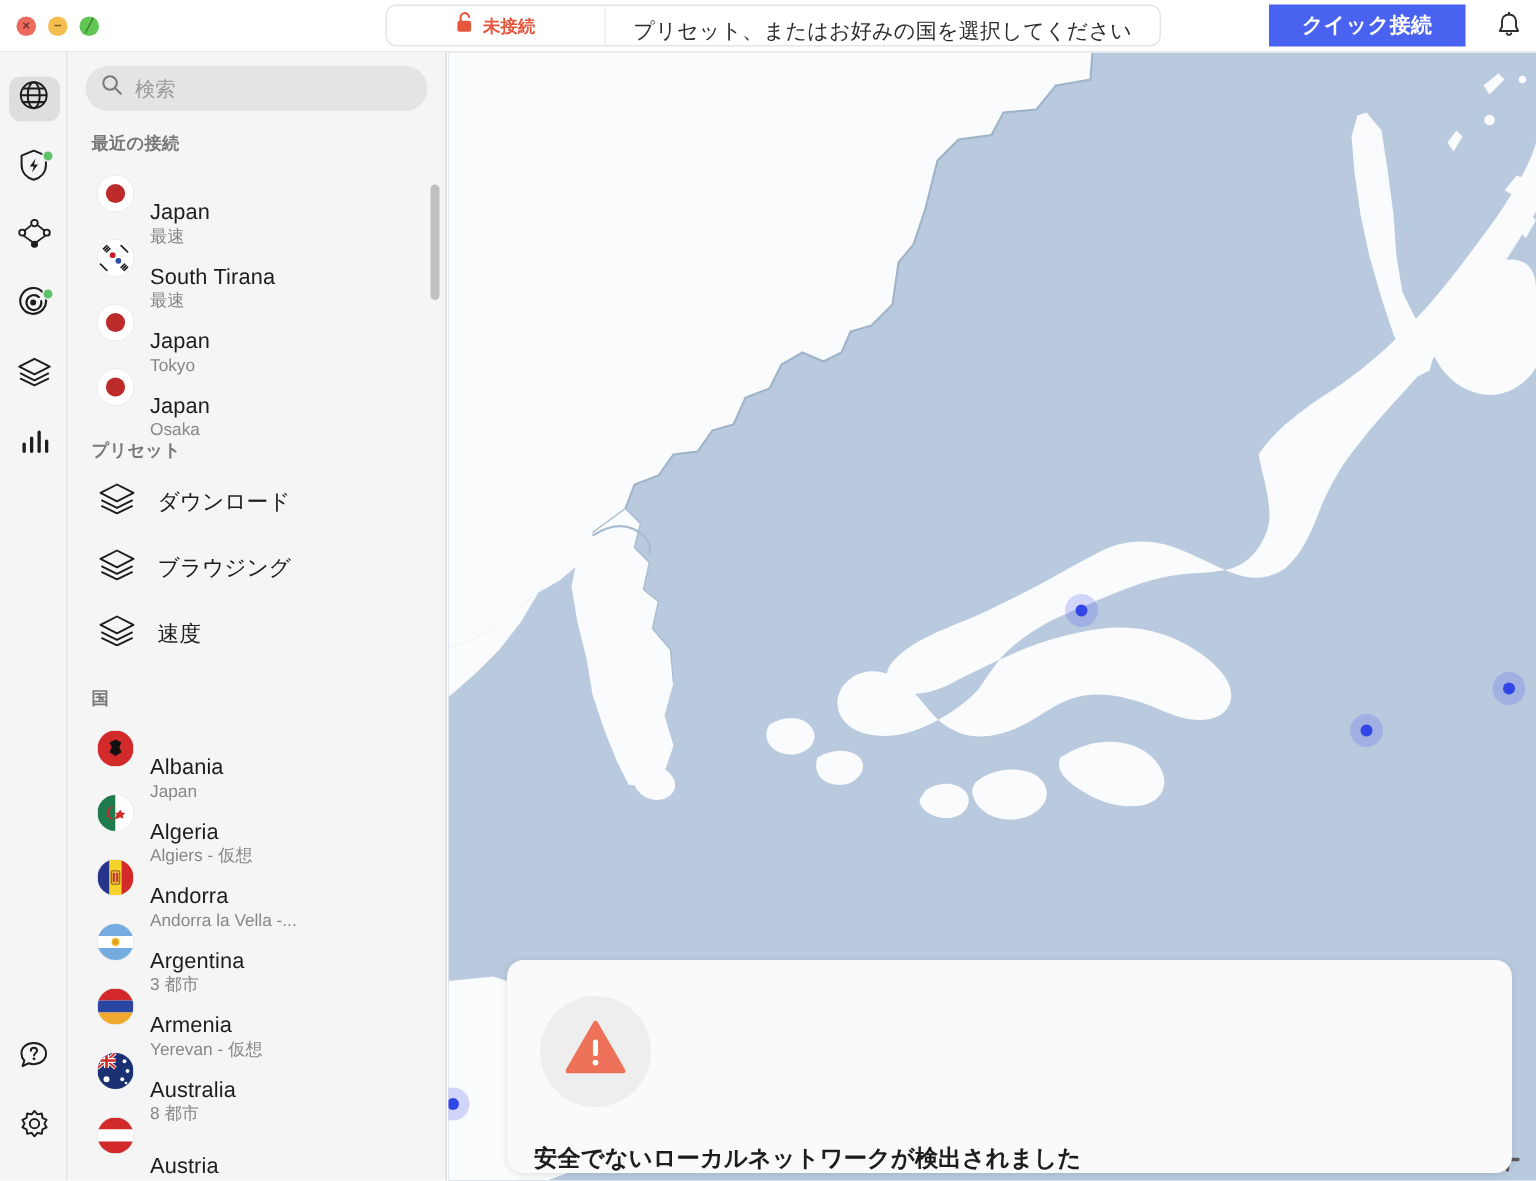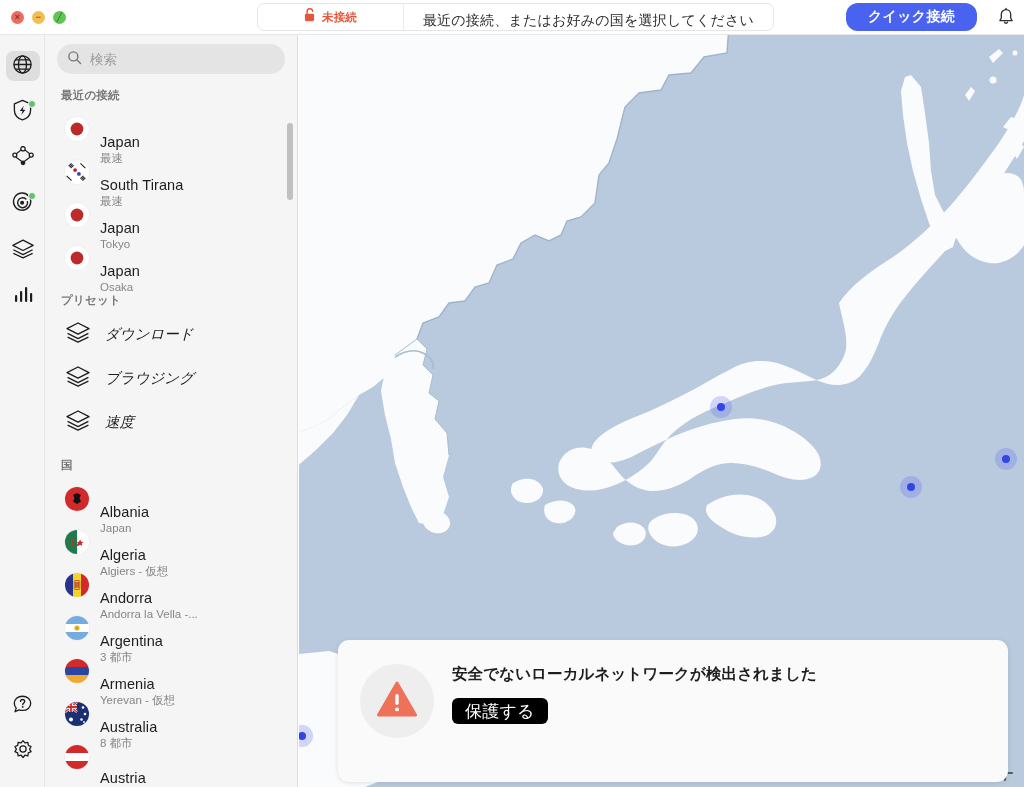--- a/index.html
+++ b/index.html
@@ -38,21 +38,21 @@
     width: 146px; height: 100%;
     display: flex; align-items: center; justify-content: center; gap: 7px;
     border-right: 1px solid #ececec;
   }
   .lock-icon { display: block; }
   .status-text { font-size: 11.5px; color: #e4573d; font-weight: 600; letter-spacing: .2px; }
   .status-hint { flex: 1; text-align: center; font-size: 14px; color: #2c2c2e; letter-spacing: .2px; }
 
   .qc-button {
     position: absolute; left: 846px; top: 3px;
-    width: 131px; height: 28px; border-radius: 12px;
+    width: 131px; height: 28px; border-radius: 0;
     background: #4a62f0; color: #fff;
     font-size: 14px; font-weight: 600; letter-spacing: .3px;
     display: flex; align-items: center; justify-content: center;
     border: none; cursor: pointer; font-family: inherit;
   }
   .bell {
     position: absolute; left: 996px; top: 7px;
     width: 20px; height: 20px; cursor: pointer;
   }
 
@@ -108,21 +108,21 @@
   }
   .flag {
     width: 24px; height: 24px; border-radius: 50%;
     flex: 0 0 24px; overflow: hidden; position: relative;
     box-shadow: 0 0 0 .5px rgba(0,0,0,.06);
   }
   .row-texts { display: flex; flex-direction: column; justify-content: flex-start; min-width: 0; margin-top: 44px; }
   .row-title { font-size: 14.5px; color: #1d1d1f; line-height: 1.12; letter-spacing: .1px; }
   .row-sub   { font-size: 11.5px; color: #86868b; line-height: 1.35; margin-top: 1px;
                white-space: nowrap; overflow: hidden; text-overflow: ellipsis; max-width: 185px; }
-  .preset-row { display: flex; align-items: center; gap: 14px; padding: 0 10px 0 20px; height: 44px; cursor: pointer; font-style: italic; }
+  .preset-row { display: flex; align-items: center; gap: 14px; padding: 0 10px 0 20px; height: 44px; cursor: pointer; }
   .preset-label { font-size: 14.5px; color: #1d1d1f; }
 
   .scrollbar {
     position: absolute; right: 4px; top: 88px;
     width: 6px; height: 77px; border-radius: 3px; background: #c0c0c0;
     cursor: pointer; z-index: 26;
   }
 
   
   .map {
@@ -143,21 +143,21 @@
     position: absolute; right: 8px; bottom: 3px;
     width: 22px; height: 22px; cursor: pointer; z-index: 20;
   }
 
   
   .alert {
     position: absolute; left: 338px; top: 640px;
     width: 670px; height: 142px;
     background: #fafafa; border-radius: 11px;
     box-shadow: 0 1px 5px rgba(0,0,0,.10);
-    display: flex; align-items: flex-start; gap: 0; z-index: 35;
+    display: flex; align-items: flex-start; gap: 0; z-index: 35; flex-direction: column;
   }
   .alert-icon-wrap {
     width: 74px; height: 74px; border-radius: 50%;
     background: #eeeeee; margin: 24px 0 0 22px;
     flex: 0 0 74px; display: flex; align-items: center; justify-content: center;
   }
   .alert-body { padding: 24px 24px 0 18px; }
   .alert-title { font-size: 15.5px; font-weight: 700; color: #1d1d1f; letter-spacing: .1px; }
   .alert-desc {
     font-size: 12.3px; color: #3a3a3c; line-height: 1.55;
@@ -671,21 +671,21 @@
   <div class="status-pill">
     <div class="status-left">
       <span class="lock-icon">
         <svg width="11" height="14" viewBox="0 0 12 15">
           <rect x="1" y="6.2" width="10" height="8" rx="1.6" fill="#e4573d"></rect>
           <path d="M3.4 6.2 V4.1 A2.8 2.8 0 0 1 9.4 3.4" fill="none" stroke="#e4573d" stroke-width="1.6" stroke-linecap="round"></path>
         </svg>
       </span>
       <span class="status-text">未接続</span>
     </div>
-    <div class="status-hint">最近の接続、またはお好みの国を選択してください</div>
+    <div class="status-hint">プリセット、またはお好みの国を選択してください</div>
   </div>
 
   <button class="qc-button">クイック接続</button>
 
   <div class="bell">
     <svg width="20" height="20" viewBox="0 0 20 20">
       <path d="M10 2.6 C12.7 2.6 14.7 4.6 14.7 7.3 V11 L16.1 13.6 H3.9 L5.3 11 V7.3
                C5.3 4.6 7.3 2.6 10 2.6 Z" fill="none" stroke="#2c2c2e" stroke-width="1.3" stroke-linejoin="round"></path>
       <path d="M8.5 15.2 A1.6 1.6 0 0 0 11.5 15.2" fill="none" stroke="#2c2c2e" stroke-width="1.3" stroke-linecap="round"></path>
       <path d="M10 2.6 V1.4" stroke="#2c2c2e" stroke-width="1.3" stroke-linecap="round"></path>

